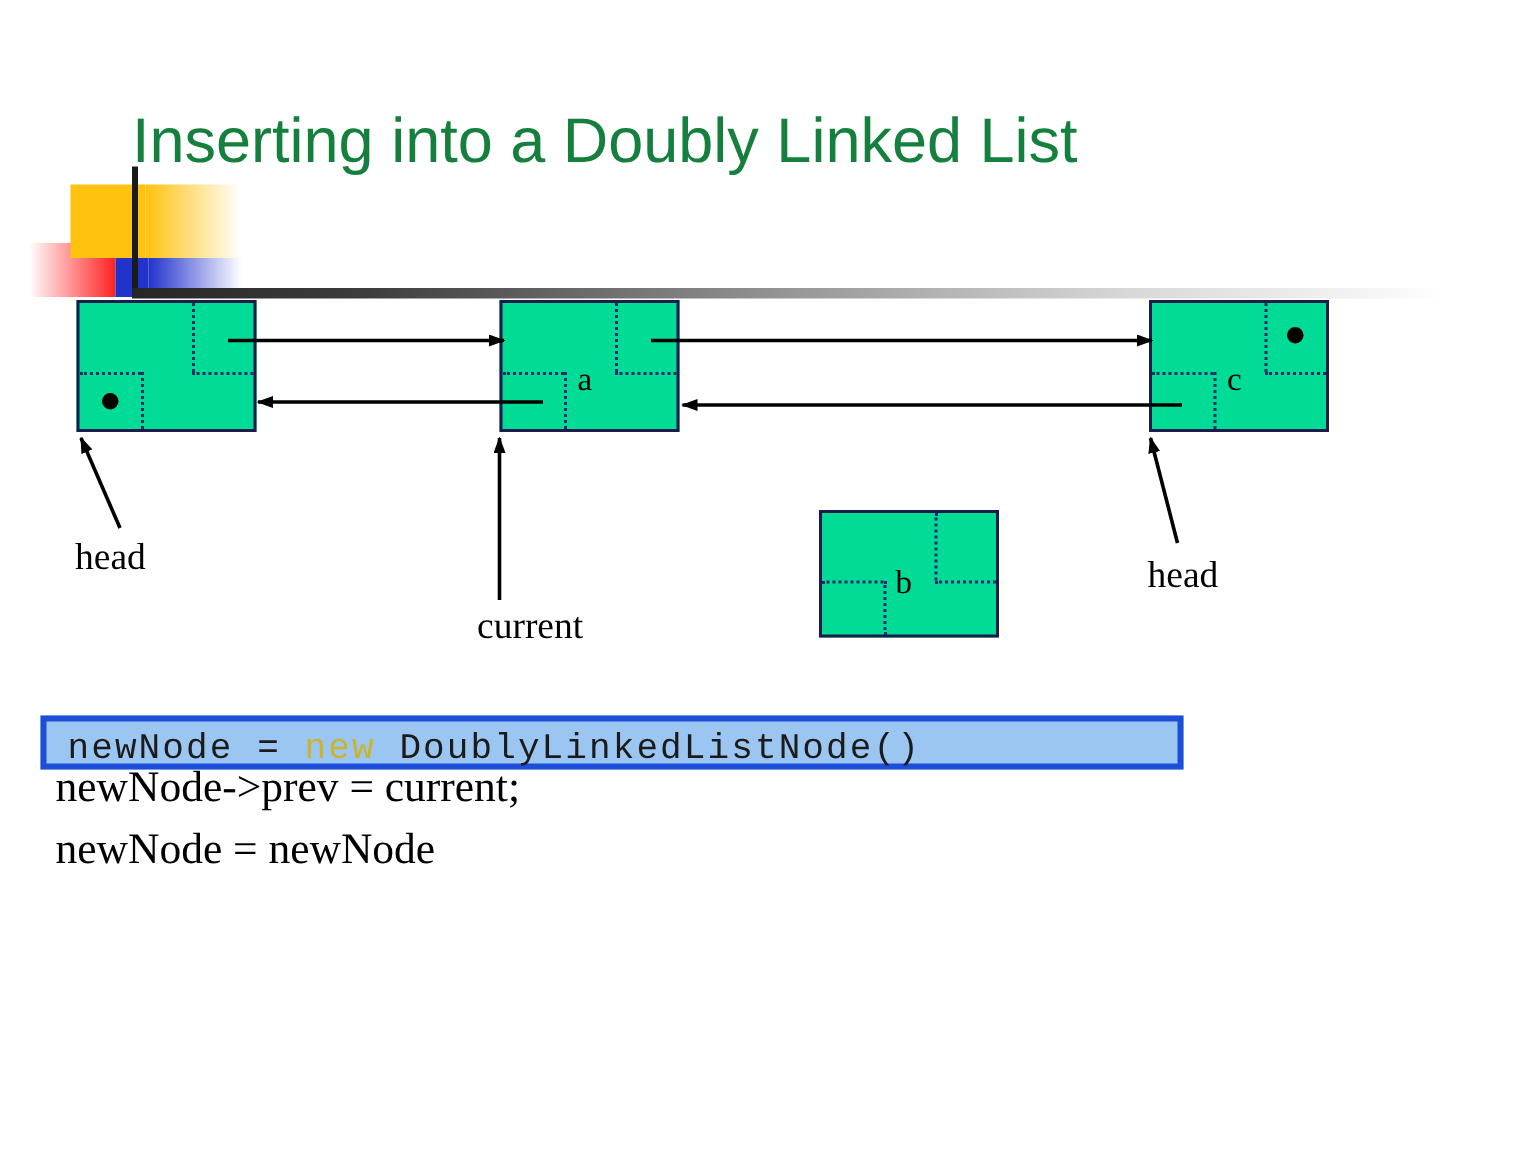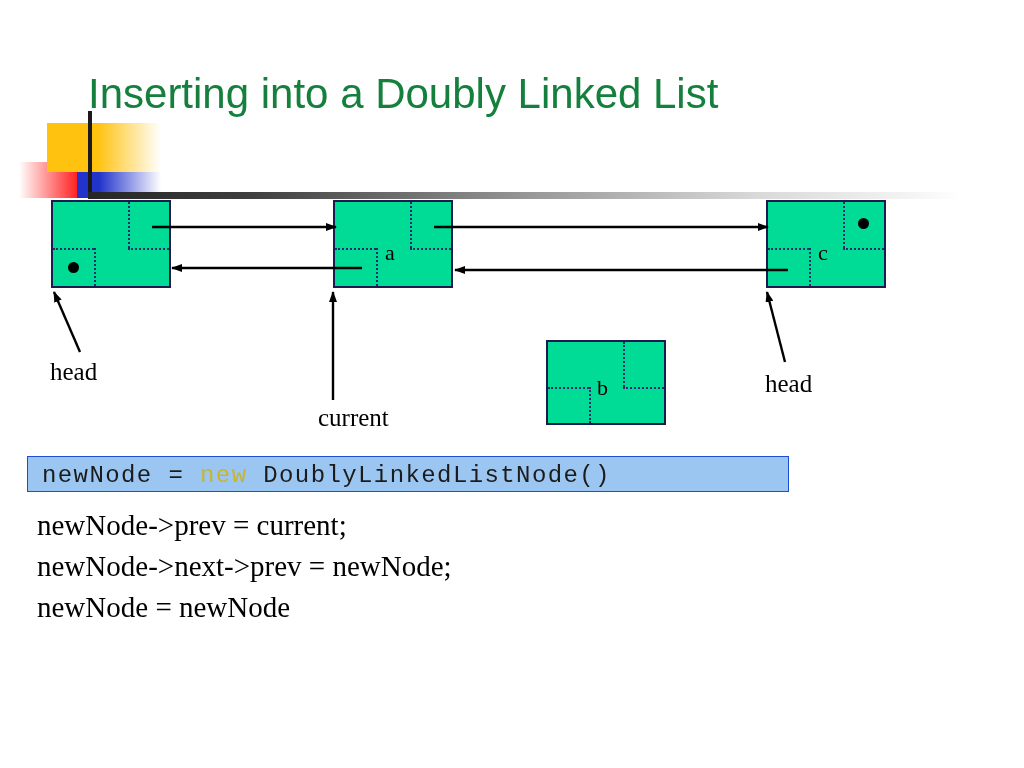--- a/index.html
+++ b/index.html
@@ -156,25 +156,25 @@
     top: 0;
     width: 1024px;
     height: 768px;
     pointer-events: none;
   }
 
   
   #code-highlight {
     position: absolute;
     left: 27px;
-    top: 456px;
+    top: 477px;
     width: 762px;
     height: 36px;
     background: #9CC6F2;
-    border: 1px solid #1d4ed8;
+    border: 4px solid #1d4ed8;
     box-sizing: border-box;
   }
   #code-highlight .code-text {
     position: absolute;
     left: 14px;
     top: 5px;
     font-family: "Liberation Mono", monospace;
     font-size: 24px;
     letter-spacing: 1.4px;
     color: #1b1b1b;
@@ -268,15 +268,14 @@
 <div class="ptr-label" style="left:50px; top:358px;">head</div>
 <div class="ptr-label" style="left:318px; top:404px;">current</div>
 <div class="ptr-label" style="left:765px; top:370px;">head</div>
 
 <div id="code-highlight">
   <div class="code-text"><span>newNode = </span><span class="kw">new</span><span> DoublyLinkedListNode()</span></div>
 </div>
 
 <div id="code-lines">
   <div class="code-line">newNode-&gt;prev = current;</div>
-  <div class="code-line">newNode-&gt;next-&gt;prev = newNode;</div>
   <div class="code-line">newNode = newNode</div>
 </div>
 
 </body></html>

